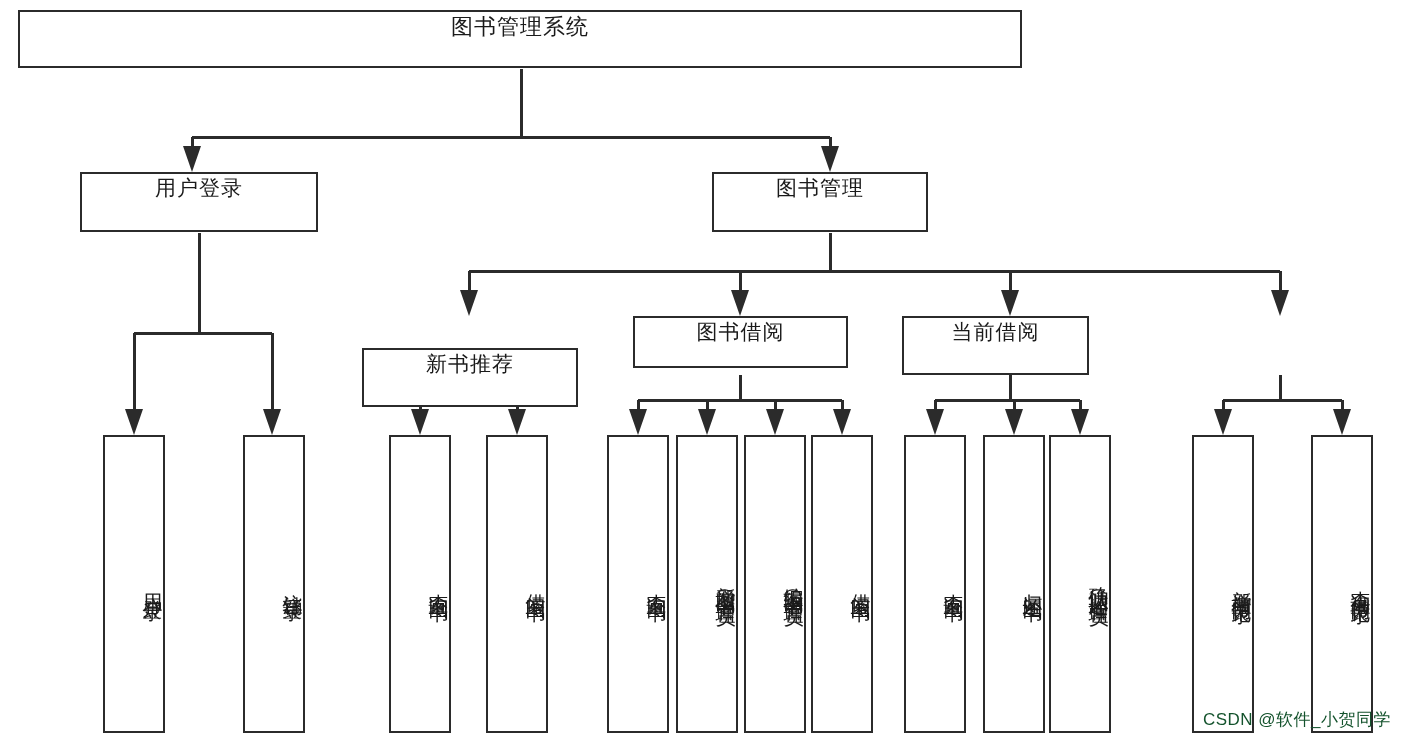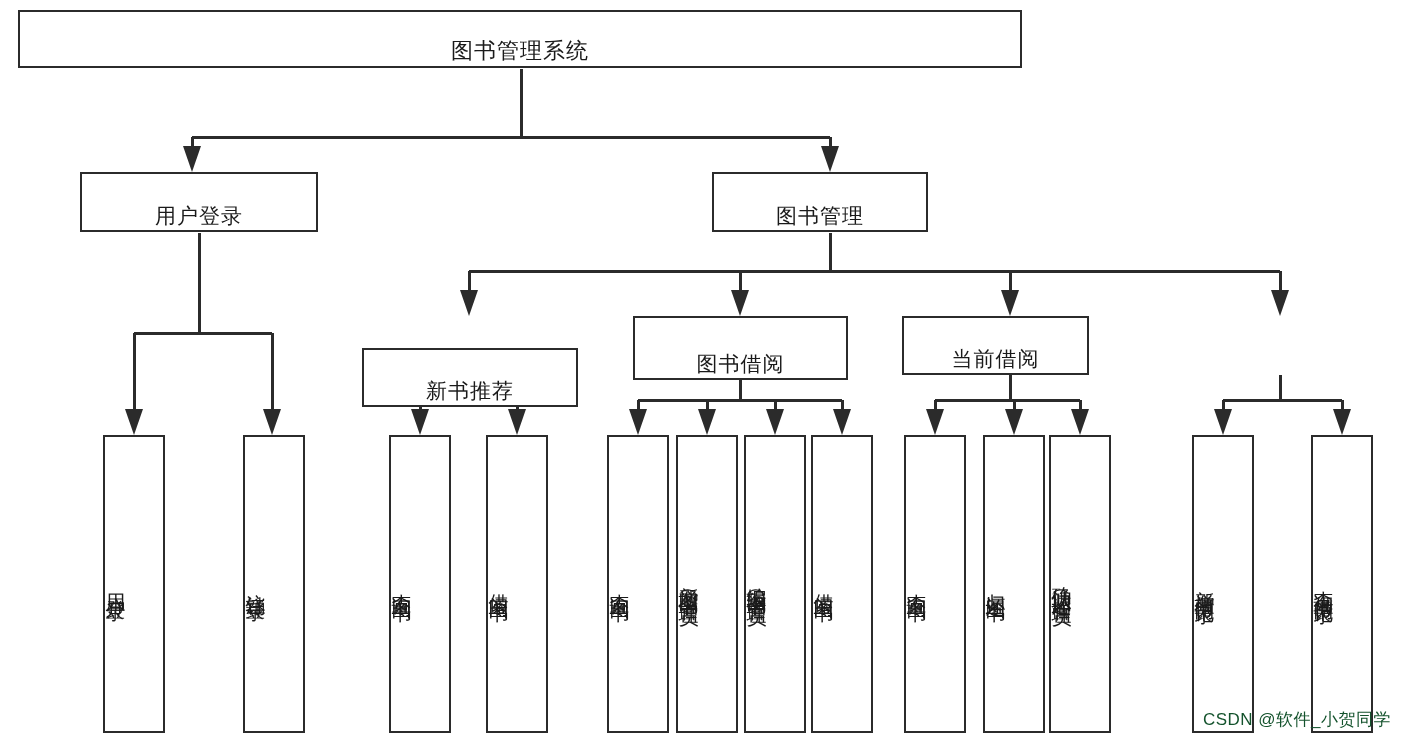--- a/index.html
+++ b/index.html
@@ -24,21 +24,21 @@
     width: 1405px;
     height: 747px;
     pointer-events: none;
   }
   .node {
     position: absolute;
     box-sizing: border-box;
     background: #ffffff;
     border: 2px solid #2b2b2b;
     display: flex;
-    align-items: flex-end;
+    align-items: flex-start;
     justify-content: center;
     color: #1a1a1a;
   }
   .node.h {
     
     font-size: 21px;
     letter-spacing: 1px;
   }
   .node.v {
     
@@ -155,21 +155,21 @@
   <div class="node h" style="left:80px; top:172px; width:238px; height:60px;">
     <span>用户登录</span>
   </div>
   <div class="node h" style="left:712px; top:172px; width:216px; height:60px;">
     <span>图书管理</span>
   </div>
 
   <div class="node h" style="left:362px; top:316px; width:216px; height:59px;margin-top:32px;">
     <span>新书推荐</span>
   </div>
-  <div class="node h" style="left:633px; top:316px; width:215px; height:64px;">
+  <div class="node h" style="left:633px; top:316px; width:215px; height:52px;">
     <span>图书借阅</span>
   </div>
   <div class="node h" style="left:902px; top:316px; width:187px; height:59px;">
     <span>当前借阅</span>
   </div>
 
   <div class="node v" style="left:103px; top:435px; width:62px; height:298px;">
     <span class="vlabel">用户登录</span>
   </div>
   <div class="node v" style="left:243px; top:435px; width:62px; height:298px;">

